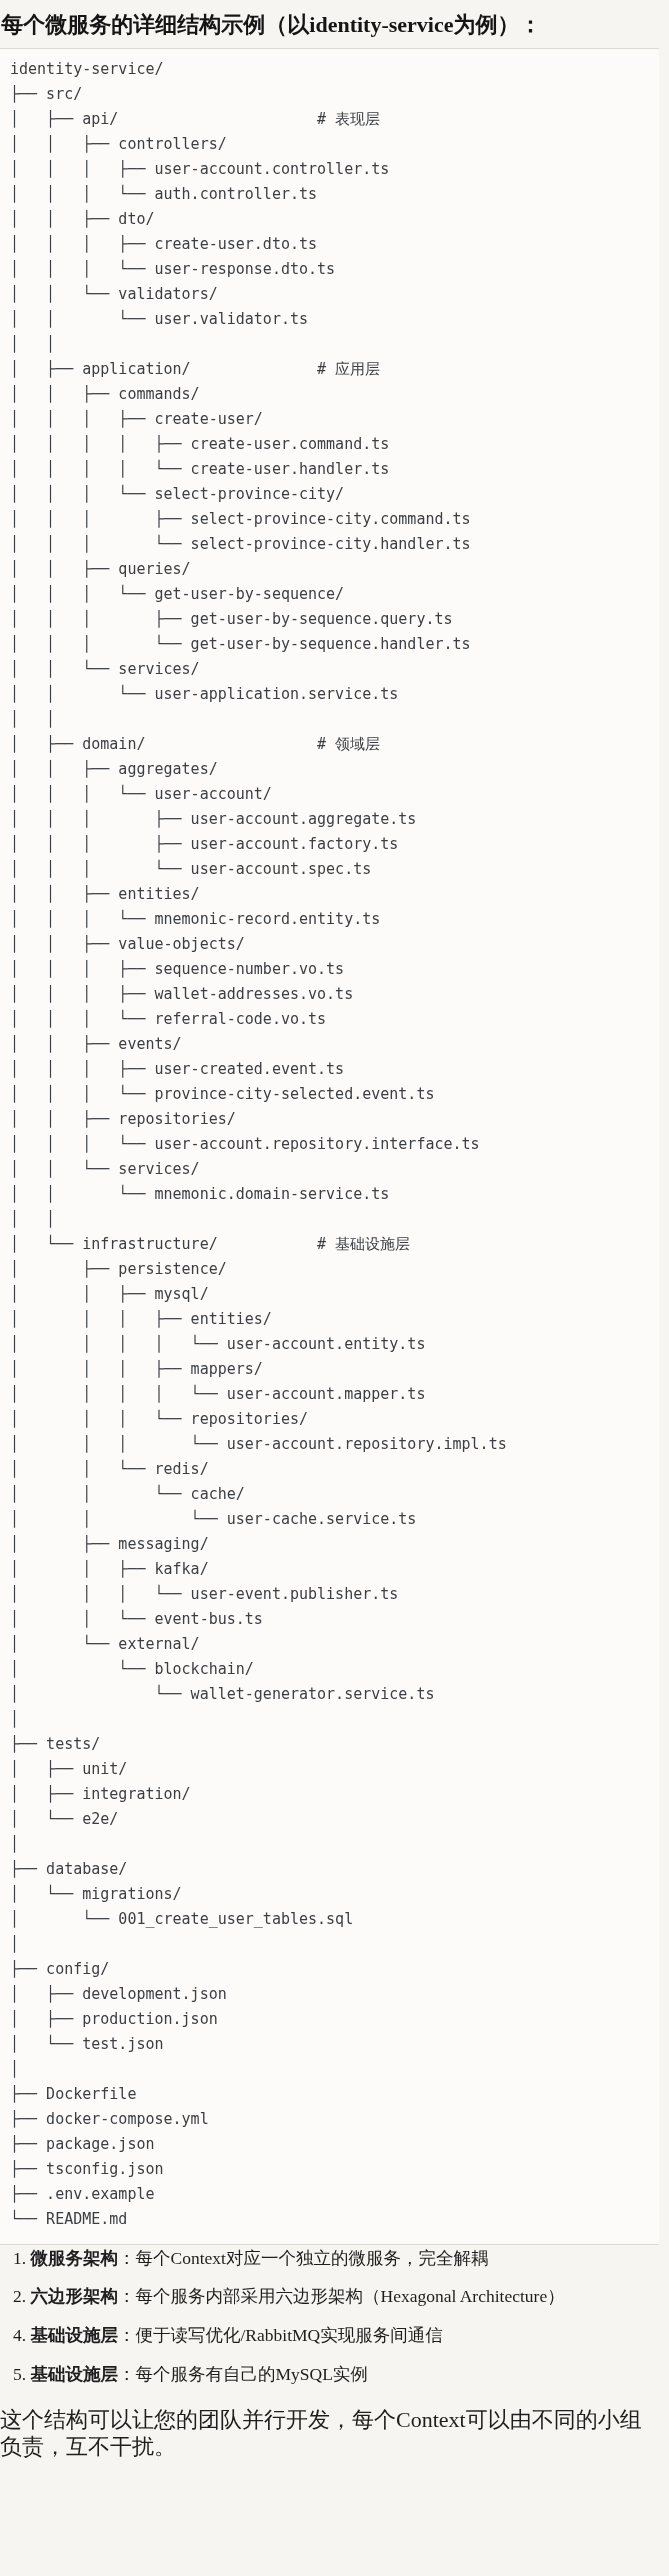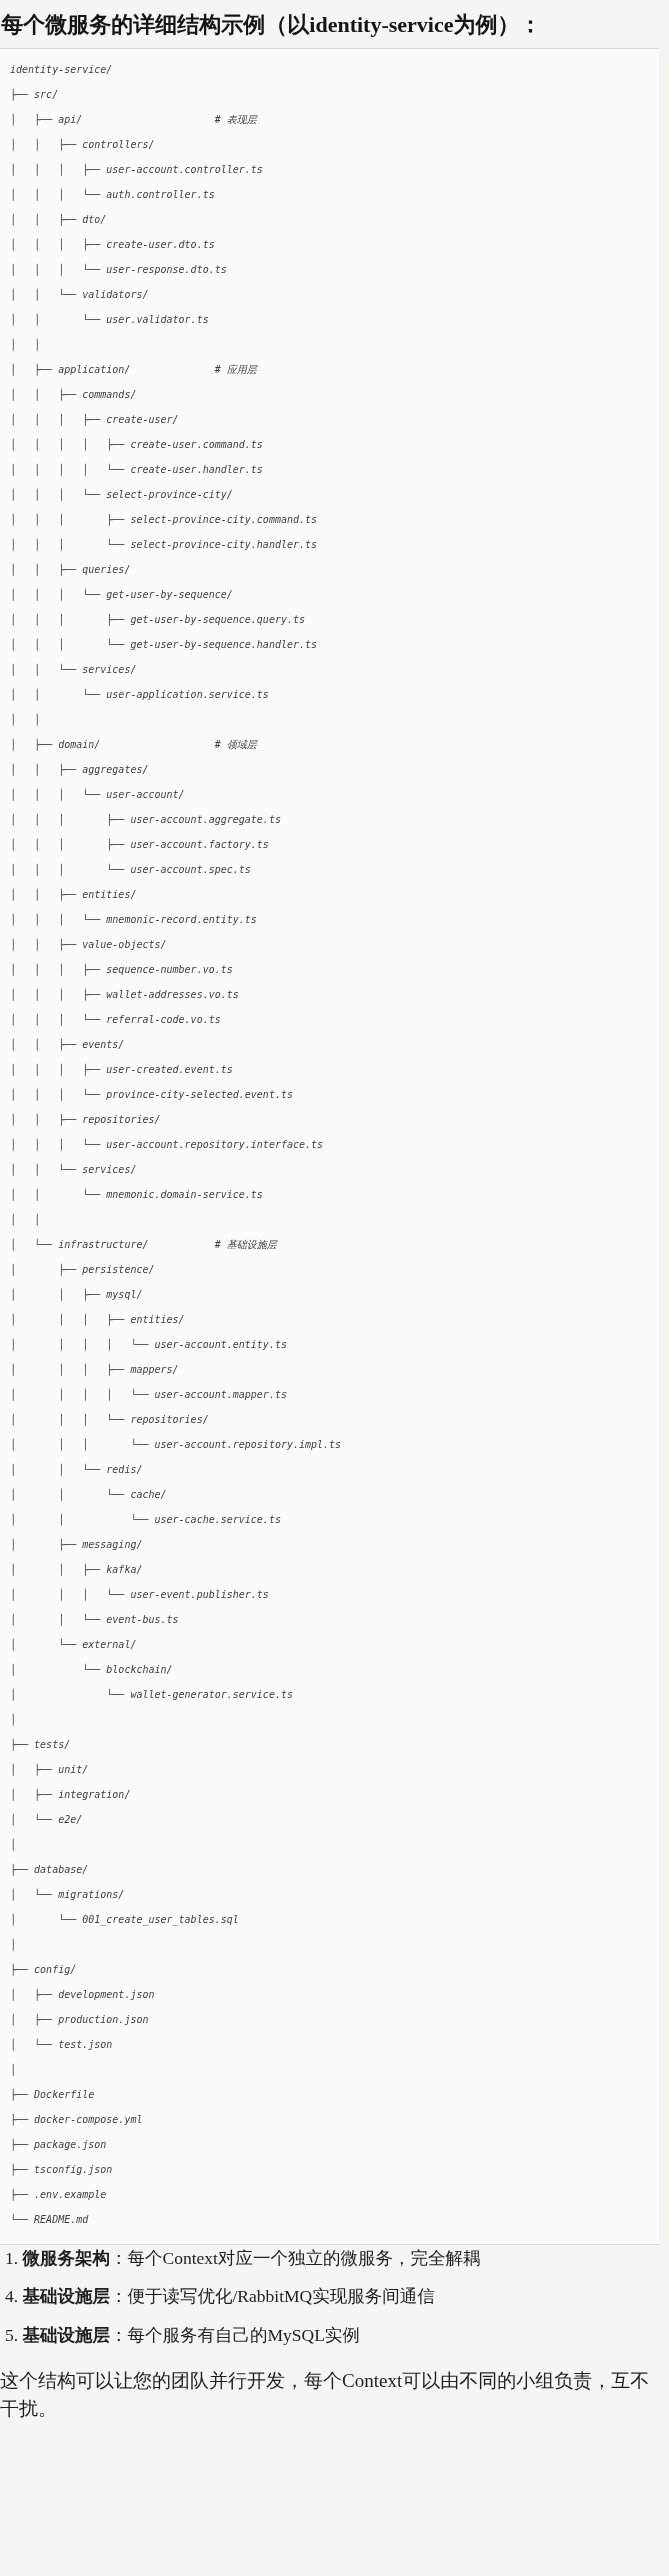--- a/index.html
+++ b/index.html
@@ -29,48 +29,47 @@
     font-weight:bold;
     color:var(--heading-text);
   }
   .code-block{
     margin:7.5px 0 0 0;
     background:var(--code-bg);
     border-top:0.6px solid var(--code-border);
     border-bottom:0.6px solid var(--code-border);
     padding:8.8px 10px 11.3px 10px;
     font-family:"DejaVu Sans Mono","Liberation Mono",monospace;
-    font-size:10px;
+    font-size:15px;
     line-height:25px;
     color:var(--code-text);
     white-space:pre;
     overflow:hidden;
-    font-style:italic;
   }
   .notes-heading{
     margin:15px 0 8.8px 0;
     font-size:25px;
     line-height:34px;
     font-weight:bold;
     color:var(--heading-text);
   }
   .notes-list{
-    padding-left:5px;
+    padding-left:13px;
   }
   .note-item{
     font-size:17.5px;
     line-height:27.5px;
     margin:0 0 11.3px 0;
   }
   .note-label{
     font-weight:bold;
   }
   .notes-footer{
     margin:17.5px 0 0 0;
-    font-size:19px;
+    font-size:22px;
     line-height:27.5px;
   }
 </style>
 </head>
 <body>
 
 <div class="doc">
 
   <p class="doc-title">每个微服务的详细结构示例（以identity-service为例）：</p>
 
@@ -158,20 +157,21 @@
 ├── Dockerfile
 ├── docker-compose.yml
 ├── package.json
 ├── tsconfig.json
 ├── .env.example
 └── README.md</pre>
 
 
   <div class="notes-list">
     <div class="note-item"><span class="note-num">1. </span><span class="note-label">微服务架构</span><span class="note-text">：每个Context对应一个独立的微服务，完全解耦</span></div>
+    <div class="note-item"><span class="note-num">2. </span><span class="note-label">六边形架构</span><span class="note-text">：每个服务内部采用六边形架构（Hexagonal Architecture）</span></div>
     <div class="note-item"><span class="note-num">4. </span><span class="note-label">基础设施层</span><span class="note-text">：便于读写优化/RabbitMQ实现服务间通信</span></div>
     <div class="note-item"><span class="note-num">5. </span><span class="note-label">基础设施层</span><span class="note-text">：每个服务有自己的MySQL实例</span></div>
   </div>
 
   <p class="notes-footer">这个结构可以让您的团队并行开发，每个Context可以由不同的小组负责，互不干扰。</p>
 
 </div>
 
 
 </body></html>

